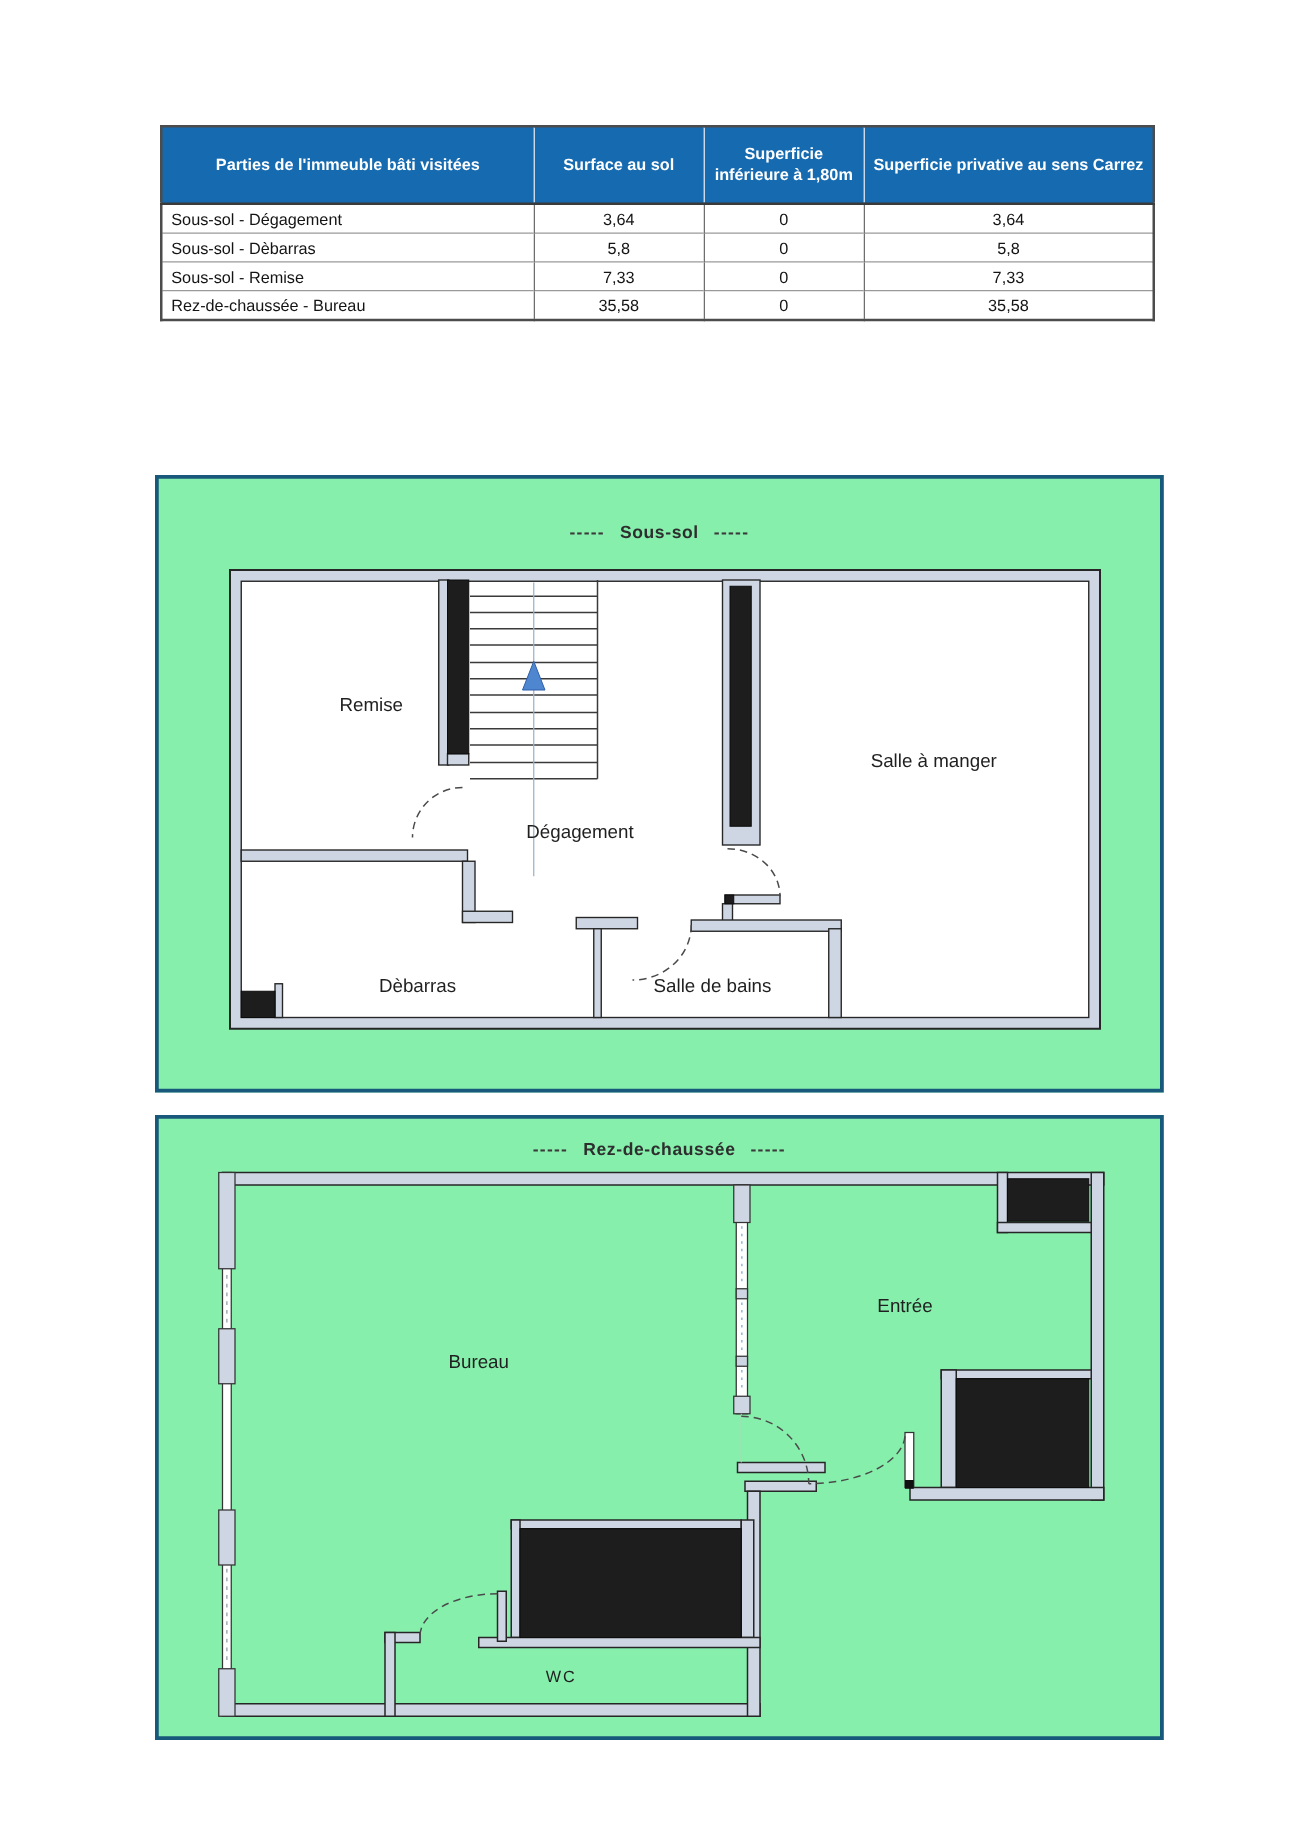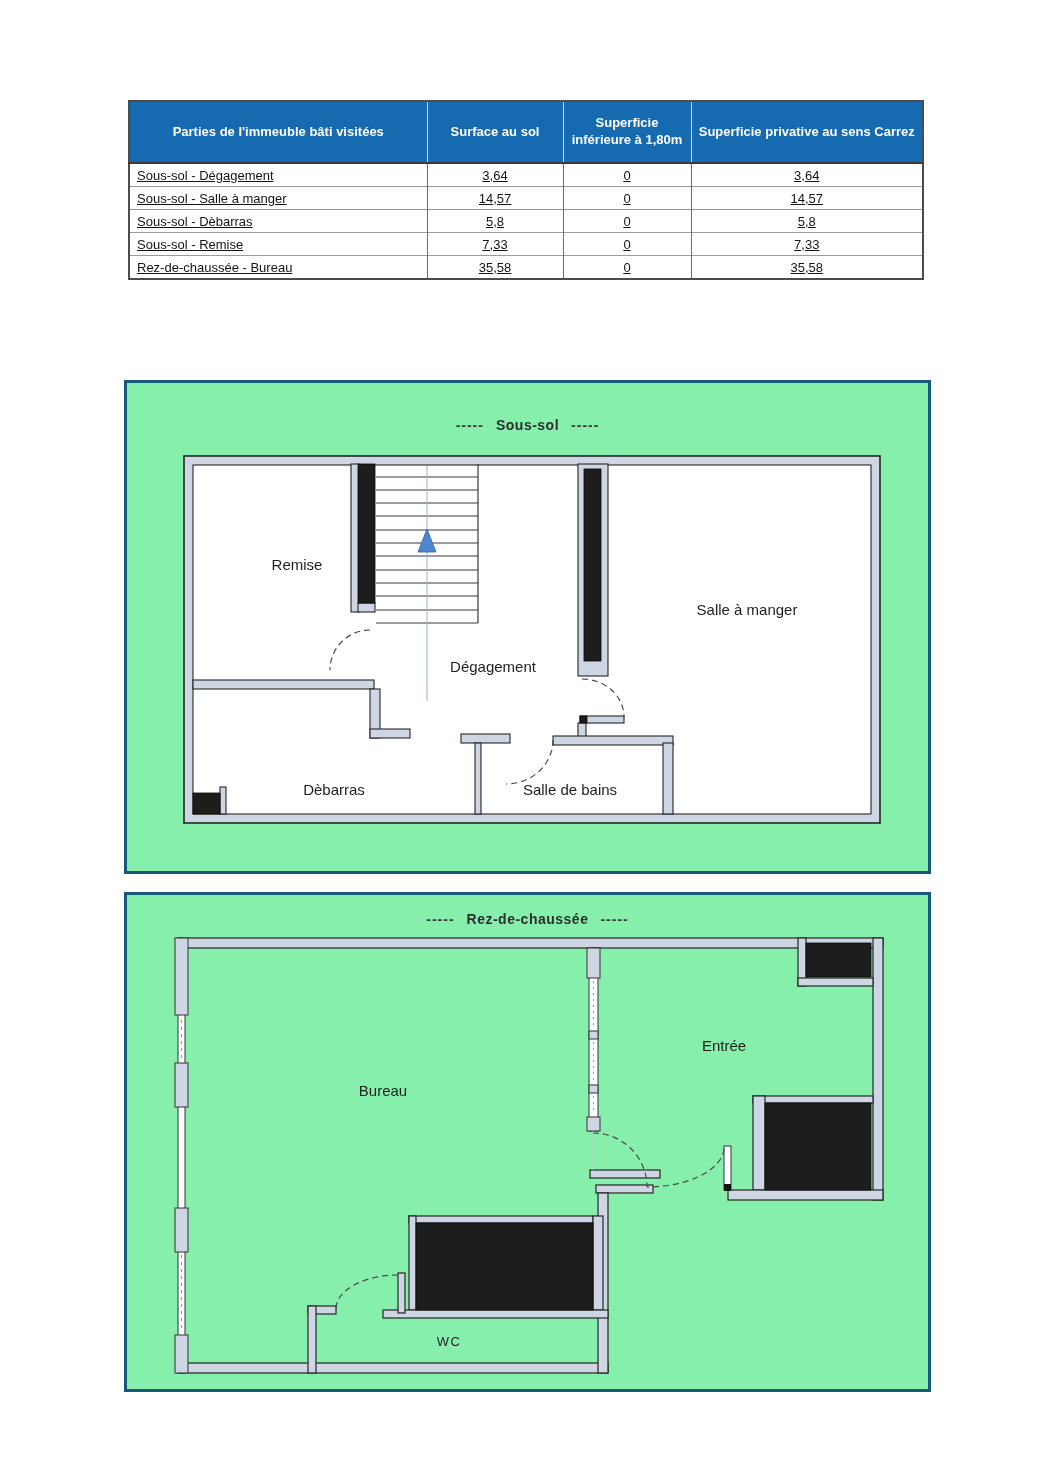--- a/index.html
+++ b/index.html
@@ -21,21 +21,21 @@
   .surface-table thead th{
     background:#156ab0;color:#ffffff;font-weight:bold;
     font-size:13px;line-height:1.3;text-align:center;vertical-align:middle;
     height:56px;padding:2px 6px;border-left:1px solid #c9d9ea;
     border-bottom:2px solid #3a3a3a;
   }
   .surface-table thead th:first-child{border-left:none;}
   .surface-table tbody td{
     height:20px;padding:1px 4px;border-left:1px solid #6e6e6e;
     border-top:1px solid #9a9a9a;background:#ffffff;
-    text-align:center;vertical-align:middle;font-size:13px;color:#141414;text-decoration:underline;
+    text-align:center;vertical-align:middle;font-size:13px;color:#141414;
   }
   .surface-table tbody td:first-child{text-align:left;padding-left:7px;border-left:none;}
   
   .plan-frame{
     position:absolute;left:124px;box-sizing:border-box;width:807px;
     border:3px solid #18587a;background:#86efac;
   }
   #frame-soussol{top:380px;height:494px;}
   #frame-rdc{top:892px;height:500px;padding-left:24px;}
   .plan-title{
@@ -69,26 +69,20 @@
       <th>Superficie inférieure à 1,80m</th>
       <th>Superficie privative au sens Carrez</th>
     </tr>
   </thead>
   <tbody>
     <tr>
       <td>Sous-sol - Dégagement</td>
       <td>3,64</td>
       <td>0</td>
       <td>3,64</td>
-    </tr>
-    <tr>
-      <td>Sous-sol - Salle à manger</td>
-      <td>14,57</td>
-      <td>0</td>
-      <td>14,57</td>
     </tr>
     <tr>
       <td>Sous-sol - Dèbarras</td>
       <td>5,8</td>
       <td>0</td>
       <td>5,8</td>
     </tr>
     <tr>
       <td>Sous-sol - Remise</td>
       <td>7,33</td>
@@ -157,21 +151,21 @@
     <polygon points="300,146 291,169 309,169" fill="#4f86d0" stroke="#2f5fa8" stroke-width="0.8"></polygon>
 
     <g fill="none" stroke="#4a4a4a" stroke-width="1.2" stroke-dasharray="6 4">
       <path d="M 243 247 A 40 40 0 0 0 203 287"></path>
       <path d="M 455 296 A 42 38 0 0 1 497 334"></path>
       <path d="M 426 357 A 47 44 0 0 1 379 401"></path>
     </g>
   </svg>
   <div class="room-label" style="left:170px;top:181px">Remise</div>
   <div class="room-label" style="left:620px;top:226px">Salle à manger</div>
-  <div class="room-label" style="left:366px;top:283px">Dégagement</div>
+  <div class="room-label" style="left:337px;top:283px">Dégagement</div>
   <div class="room-label" style="left:207px;top:406px">Dèbarras</div>
   <div class="room-label" style="left:443px;top:406px">Salle de bains</div>
 </div>
 
 <div class="plan-frame" id="frame-rdc">
   <div class="plan-title">
     <span class="dash">-----</span><span>Rez-de-chaussée</span><span class="dash">-----</span>
   </div>
   <svg class="plan-svg" width="801" height="494" viewBox="0 0 801 494">
 

